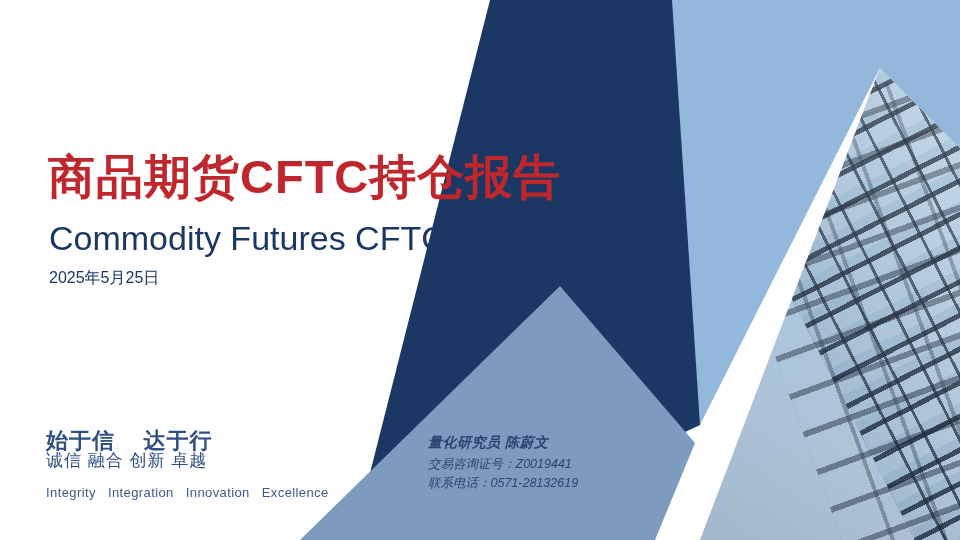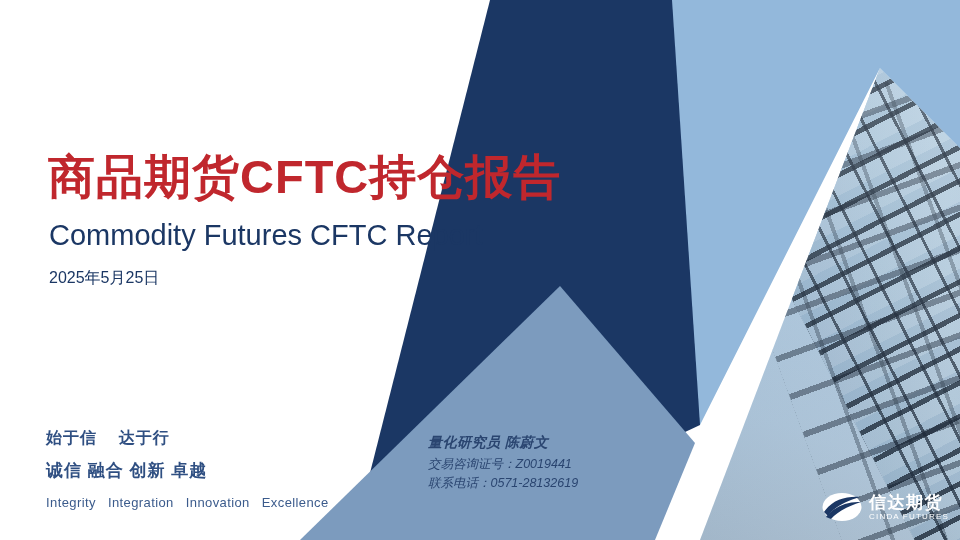--- a/index.html
+++ b/index.html
@@ -125,54 +125,52 @@
     font-size: 47px;
     font-weight: bold;
     letter-spacing: 1px;
     color: #c0272d;
     white-space: nowrap;
   }
   .title-en {
     position: absolute;
     left: 49px;
     top: 219px;
-    font-size: 29px;
+    font-size: 34px;
     color: #1b3764;
     white-space: nowrap;
   }
   .title-date {
     position: absolute;
     left: 49px;
     top: 268px;
     font-size: 16px;
     color: #1b3764;
     white-space: nowrap;
   }
 
   .slogan {
     position: absolute;
     left: 46px;
     top: 430px;
     color: #2f4f82;
   }
   .slogan-line1 {
-    font-size: 16px;
+    font-size: 22px;
     font-weight: bold;
     letter-spacing: 1px;
     white-space: pre;
     line-height: 1.0;
-    margin-bottom: 16px;
   }
   .slogan-line2 {
     font-size: 17px;
     letter-spacing: 1px;
     white-space: pre;
     line-height: 1.0;
     margin-bottom: 17px;
-    font-weight: bold;
   }
   .slogan-line3 {
     font-size: 13px;
     letter-spacing: 0.4px;
     white-space: pre;
     line-height: 1.0;
     color: #3b5b8c;
   }
 
   .contact {
@@ -245,27 +243,14 @@
     <div class="slogan-line2">诚信 融合 创新 卓越</div>
     <div class="slogan-line3">Integrity   Integration   Innovation   Excellence</div>
   </div>
 
   <div class="contact">
     <div class="c-author">量化研究员 陈蔚文</div>
     <div>交易咨询证号：Z0019441</div>
     <div>联系电话：0571-28132619</div>
   </div>
 
-  <div class="logo">
-    <span class="logo-mark">
-      <svg viewBox="0 0 40 30" width="40" height="30" aria-hidden="true">
-        <ellipse cx="20" cy="15" rx="19.5" ry="14" fill="#ffffff"></ellipse>
-        <path d="M2 20 C10 8, 24 4, 38 5 C24 9, 12 15, 6 24 Z" fill="#1b3764"></path>
-        <path d="M4 25 C13 14, 26 9, 39 10 C26 14, 15 20, 9 27 Z" fill="#1b3764"></path>
-      </svg>
-    </span>
-    <span class="logo-text">
-      <span class="logo-cn">信达期货</span>
-      <span class="logo-en" style="display:block">CINDA FUTURES</span>
-    </span>
-  </div>
 
 </div>
 
 </body></html>

